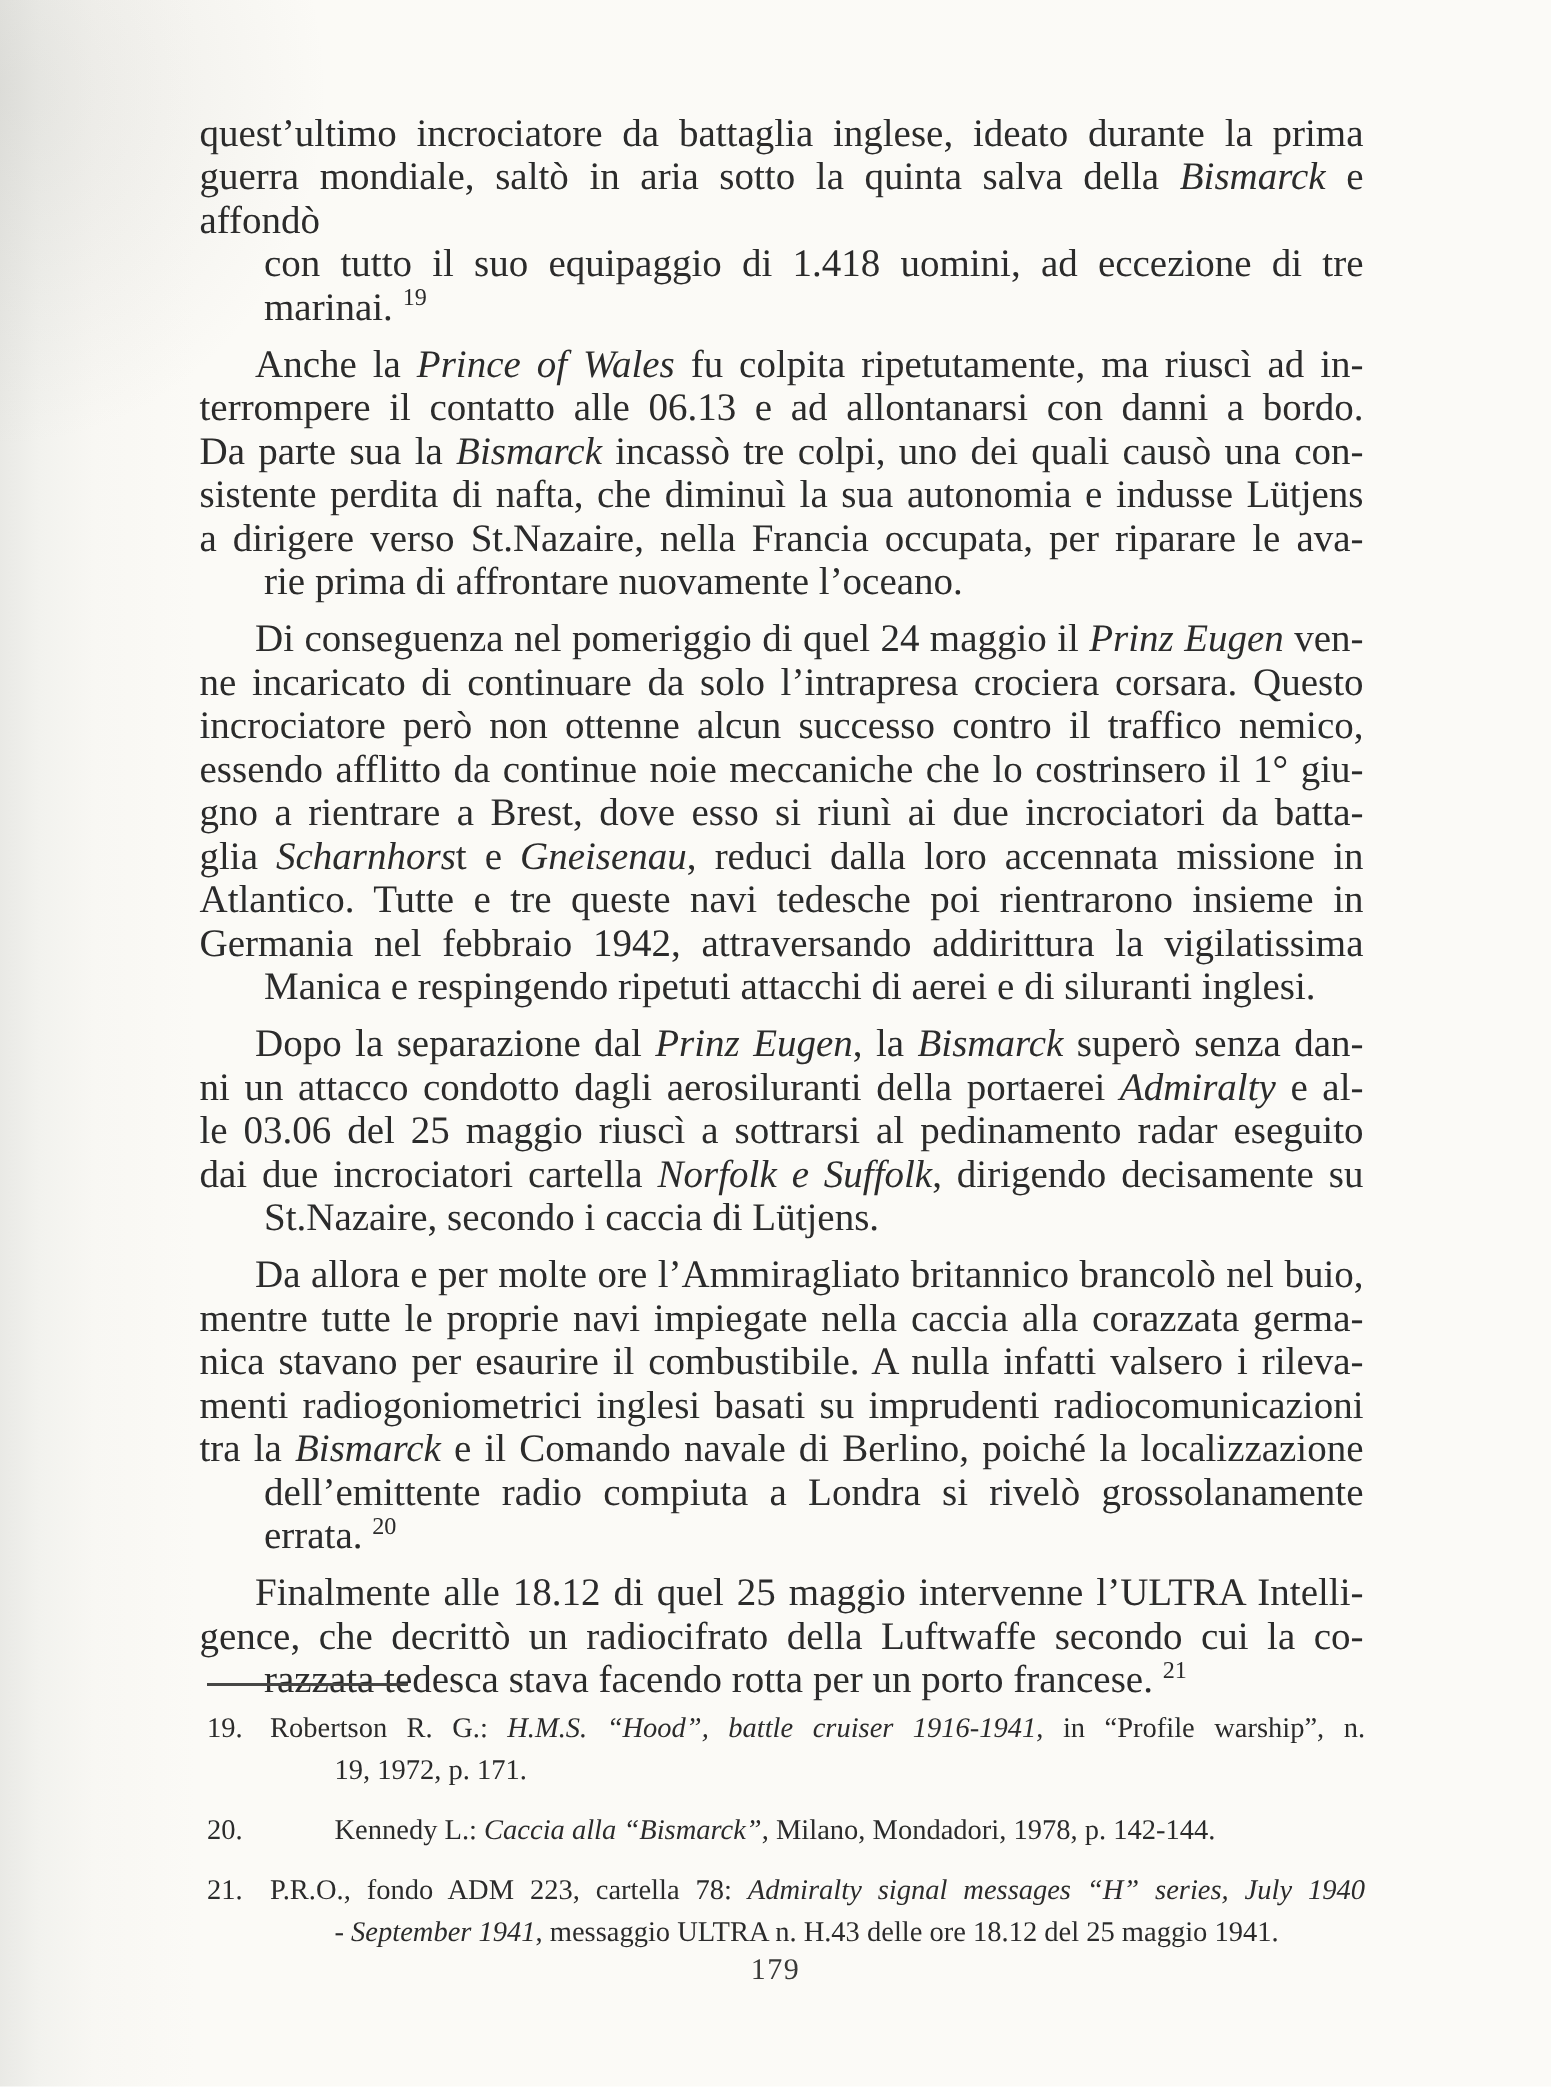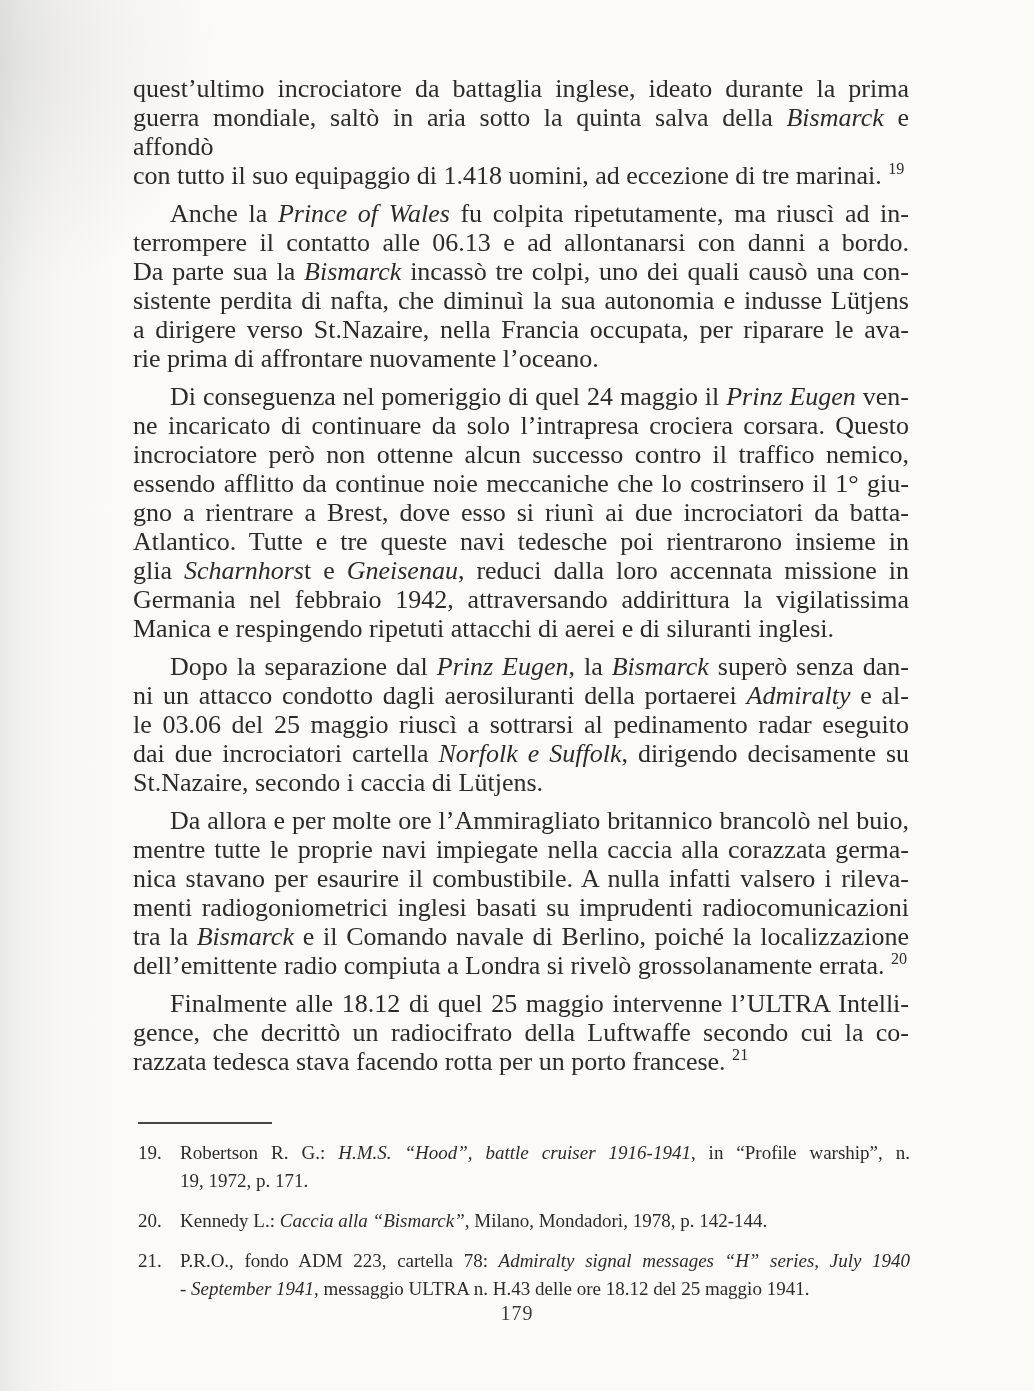--- a/index.html
+++ b/index.html
@@ -20,21 +20,21 @@
     position: absolute; left: 133px; top: 74px; width: 776px;
     font-size: 26px; line-height: 29px;
   }
   .para { margin: 0 0 9px 0; }
   .para.indent .line:first-child { text-indent: 37px; }
   .line {
     display: block;
     text-align: justify;
     text-align-last: justify;
   }
-  .line.last { text-align-last: left; }
+  .line.last { text-align-last: left; margin-left: 43px; }
   sup {
     font-size: 0.62em;
     vertical-align: super;
     line-height: 0;
   }
   .fn-sep {
     position: absolute; left: 138px; top: 1122px;
     width: 134px; height: 2px; background: #474745;
   }
   .footnotes {
@@ -66,22 +66,22 @@
       <span class="line"><span>sistente perdita di nafta, che diminuì la sua autonomia e indusse Lütjens</span></span>
       <span class="line"><span>a dirigere verso St.Nazaire, nella Francia occupata, per riparare le ava-</span></span>
       <span class="line last"><span>rie prima di affrontare nuovamente l’oceano.</span></span>
     </p>
     <p class="para indent">
       <span class="line"><span>Di conseguenza nel pomeriggio di quel 24 maggio il </span><i>Prinz Eugen</i><span> ven-</span></span>
       <span class="line"><span>ne incaricato di continuare da solo l’intrapresa crociera corsara. Questo</span></span>
       <span class="line"><span>incrociatore però non ottenne alcun successo contro il traffico nemico,</span></span>
       <span class="line"><span>essendo afflitto da continue noie meccaniche che lo costrinsero il 1° giu-</span></span>
       <span class="line"><span>gno a rientrare a Brest, dove esso si riunì ai due incrociatori da batta-</span></span>
+      <span class="line"><span>glia </span><i>Scharnhors</i><span>t e </span><i>Gneisenau</i><span>, reduci dalla loro accennata missione in</span></span>
       <span class="line"><span>Atlantico. Tutte e tre queste navi tedesche poi rientrarono insieme in</span></span>
-      <span class="line"><span>glia </span><i>Scharnhors</i><span>t e </span><i>Gneisenau</i><span>, reduci dalla loro accennata missione in</span></span>
       <span class="line"><span>Germania nel febbraio 1942, attraversando addirittura la vigilatissima</span></span>
       <span class="line last"><span>Manica e respingendo ripetuti attacchi di aerei e di siluranti inglesi.</span></span>
     </p>
     <p class="para indent">
       <span class="line"><span>Dopo la separazione dal </span><i>Prinz Eugen</i><span>, la </span><i>Bismarck</i><span> superò senza dan-</span></span>
       <span class="line"><span>ni un attacco condotto dagli aerosiluranti della portaerei </span><i>Admiralty</i><span> e al-</span></span>
       <span class="line"><span>le 03.06 del 25 maggio riuscì a sottrarsi al pedinamento radar eseguito</span></span>
       <span class="line"><span>dai due incrociatori cartella </span><i>Norfolk e Suffolk</i><span>, dirigendo decisamente su</span></span>
       <span class="line last"><span>St.Nazaire, secondo i caccia di Lütjens.</span></span>
     </p>

